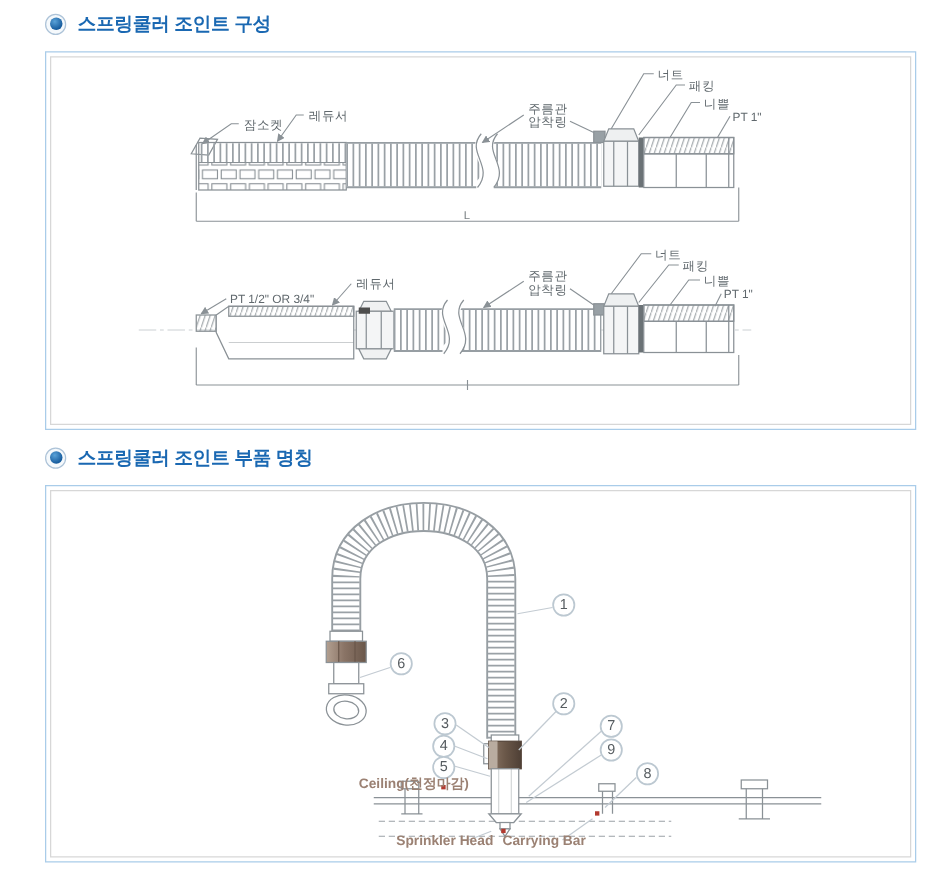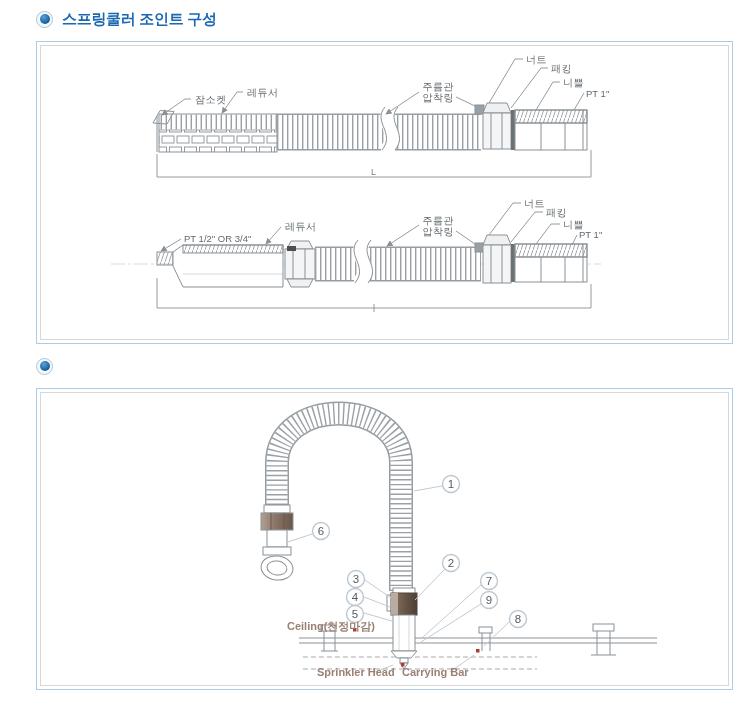--- a/index.html
+++ b/index.html
@@ -172,20 +172,21 @@
           <text class="plabel" x="538" y="192">PT 1"</text>
         </g>
       </svg>
     </div>
   </div>
 
   <div class="hdr">
     <span class="bullet">
         <i></i>
       </span>
+    <h2>스프링쿨러 조인트 부품 명칭</h2>
   </div>
 
   <div class="panel">
     <div class="panel-inner">
       <svg width="687" height="292" viewBox="0 0 687 292">
 
         <g stroke="#8a9196" stroke-width="1" fill="none">
           <path d="M258,245 H616 M258,250 H616"></path>
           <path d="M262,264 H496" stroke="#9aa1a6" stroke-width="0.9" stroke-dasharray="5,3"></path>
           <path d="M262,276 H496" stroke="#9aa1a6" stroke-width="0.9" stroke-dasharray="5,3"></path>

